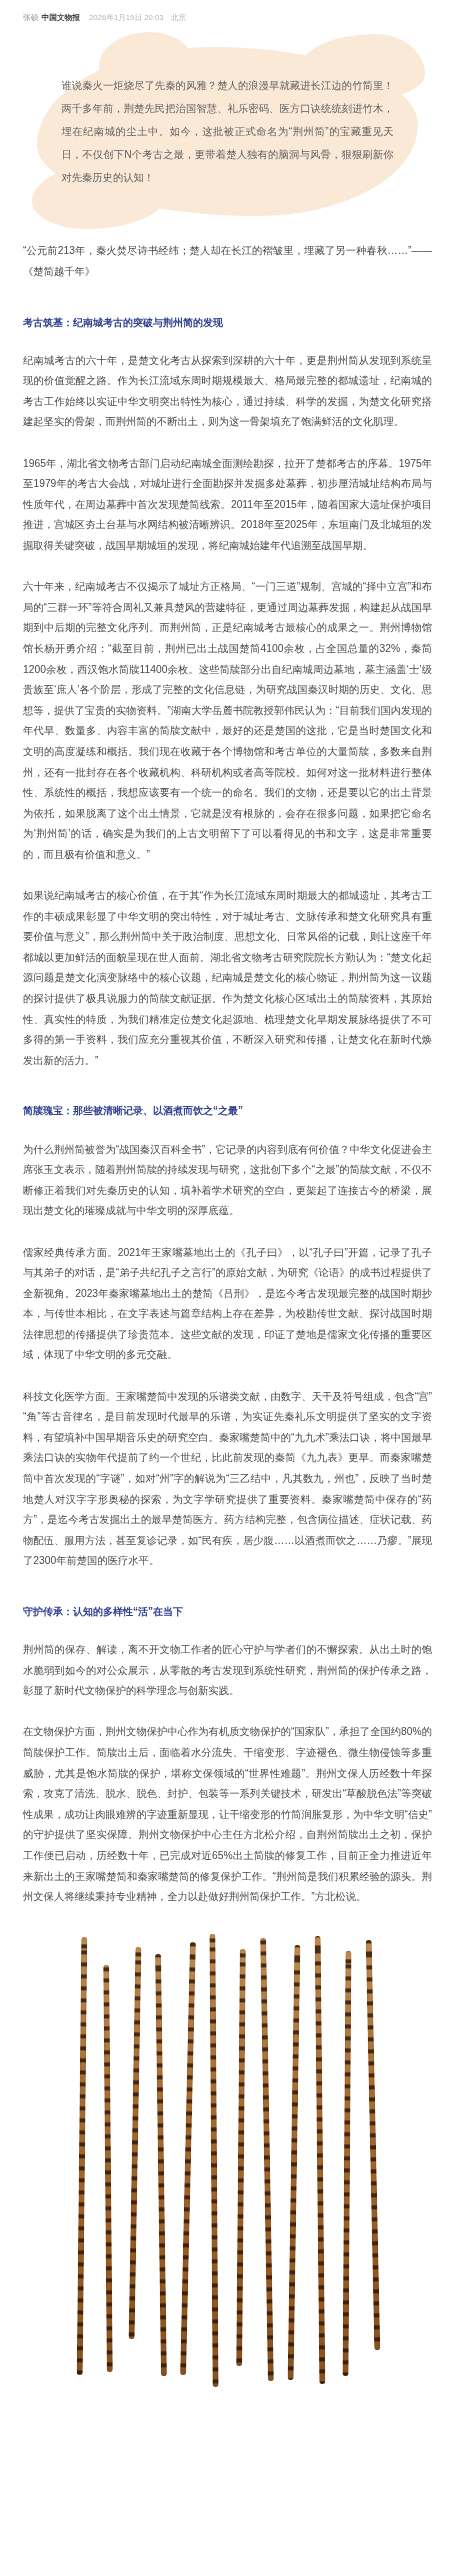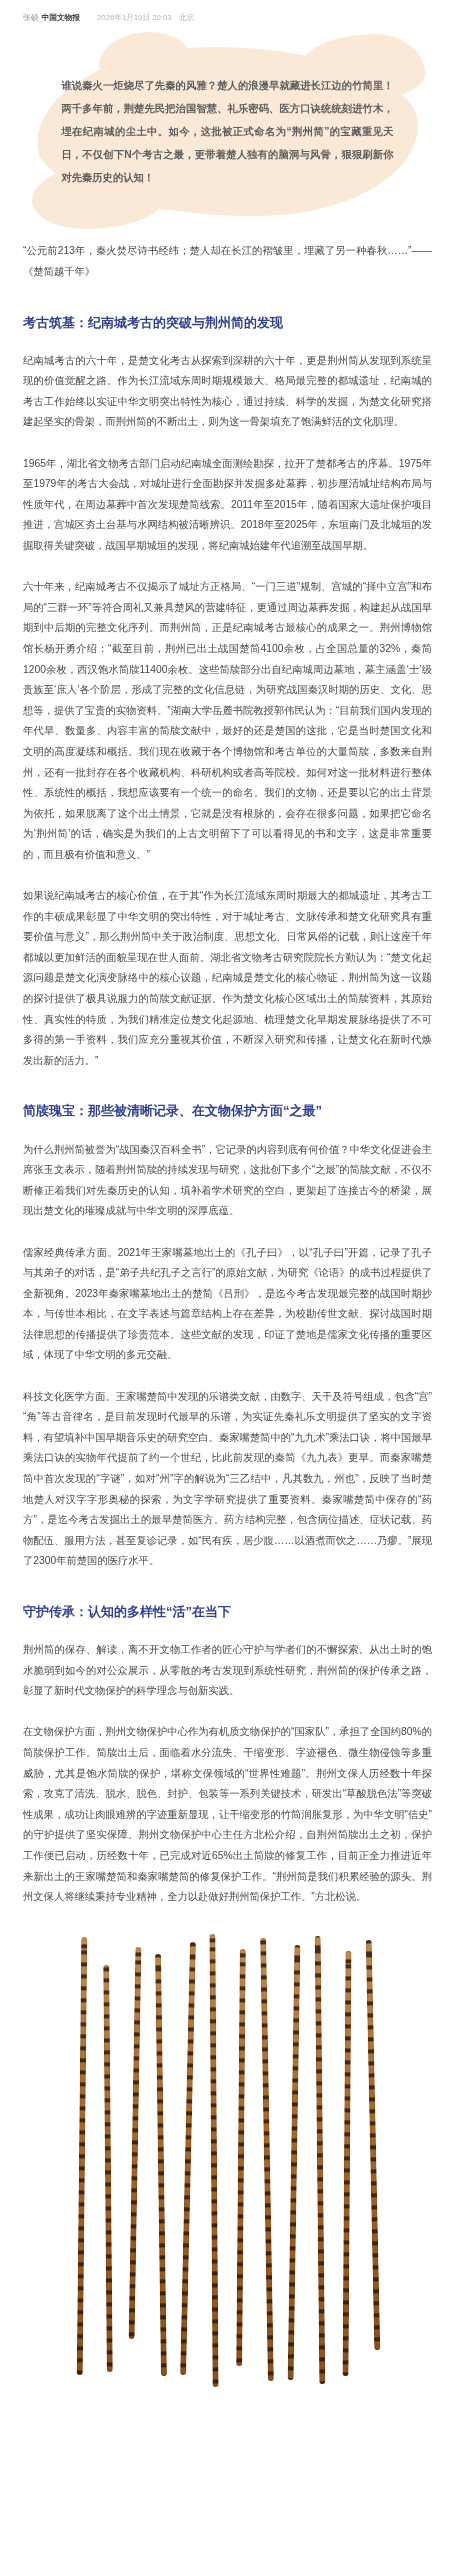--- a/index.html
+++ b/index.html
@@ -2,35 +2,35 @@
 <html lang="zh" style="font-size:8.2px"><head>
 <meta charset="utf-8">
 <style>
   html,body{margin:0;padding:0;background:#ffffff;}
   body{width:455px;font-family:"Liberation Sans","DejaVu Sans",sans-serif;color:#474747;}
   .page{width:455px;box-sizing:border-box;padding:13.4px 23px 15.5px;}
 
   .title{font-size:14.4px;line-height:20.6px;font-weight:700;color:#1c1c1c;margin:0 0 9.3px;letter-spacing:0.5px;}
   .byline{font-size:7.7px;color:#b5b5b5;margin-bottom:15.5px;}
   .byline .author{color:#8f8f8f;margin-right:1px;}
-  .byline .source{color:#3f3f3f;font-weight:600;margin-right:15px;}
+  .byline .source{color:#3f3f3f;font-weight:600;margin-right:7px;}
   .byline .date{margin-right:5.2px;}
 
   
-  .lead-wrap{position:relative;margin:24px 14.4px 5.2px;font-weight:bold;}
+  .lead-wrap{position:relative;margin:24px 14.4px 5.2px;}
   .blob{position:absolute;background:#fbe9d7;border-radius:50%;}
   .blob.b1{inset:0;border-radius:46% 54% 42% 58% / 58% 46% 54% 42%;}
   .blob.b2{width:124px;height:67px;right:-7.2px;top:-13.4px;border-radius:60% 40% 55% 45% / 50% 60% 40% 50%;}
   .blob.b3{width:134px;height:62px;left:-5.2px;bottom:-12.4px;border-radius:45% 55% 60% 40% / 55% 45% 55% 45%;}
   .blob.b4{width:93px;height:57px;left:62px;top:-15.5px;border-radius:55% 45% 50% 50% / 60% 50% 50% 40%;}
   .lead-text{position:relative;padding:27px 24px;font-size:10.3px;line-height:23px;color:#5d5d5d;text-align:justify;}
 
   .para{font-size:10.3px;line-height:20.6px;text-align:justify;margin:20.6px 0;color:#474747;}
   .quote-para{margin-top:25px;}
-  .h2{font-size:13px;line-height:15.5px;font-weight:700;color:#32418f;margin:32px 0 6.2px;}
+  .h2{font-size:10px;line-height:15.5px;font-weight:700;color:#32418f;margin:32px 0 6.2px;}
 
   
   .fig-slips{height:464px;margin:26px 0 4.1px;padding:0 56px;display:flex;justify-content:space-between;align-items:flex-start;background:#ffffff;}
   .slip{width:5.7px;border-radius:3.1px;
     background-image:
       repeating-linear-gradient(180deg, rgba(38,19,8,0.78) 0 4.1px, rgba(38,19,8,0) 4.1px 12px),
       linear-gradient(180deg,#c08a50,#a96c30 35%,#95581f 80%,#8a5220);
     background-size:55% 100%,100% 100%;
     background-position:center 13.4px,0 0;
     background-repeat:repeat,no-repeat;
@@ -71,21 +71,21 @@
   </div>
 
   <p class="para quote-para">“公元前213年，秦火焚尽诗书经纬；楚人却在长江的褶皱里，埋藏了另一种春秋……”——《楚简越千年》</p>
 
   <h2 class="h2">考古筑基：纪南城考古的突破与荆州简的发现</h2>
   <p class="para">纪南城考古的六十年，是楚文化考古从探索到深耕的六十年，更是荆州简从发现到系统呈现的价值觉醒之路。作为长江流域东周时期规模最大、格局最完整的都城遗址，纪南城的考古工作始终以实证中华文明突出特性为核心，通过持续、科学的发掘，为楚文化研究搭建起坚实的骨架，而荆州简的不断出土，则为这一骨架填充了饱满鲜活的文化肌理。</p>
   <p class="para">1965年，湖北省文物考古部门启动纪南城全面测绘勘探，拉开了楚都考古的序幕。1975年至1979年的考古大会战，对城址进行全面勘探并发掘多处墓葬，初步厘清城址结构布局与性质年代，在周边墓葬中首次发现楚简线索。2011年至2015年，随着国家大遗址保护项目推进，宫城区夯土台基与水网结构被清晰辨识。2018年至2025年，东垣南门及北城垣的发掘取得关键突破，战国早期城垣的发现，将纪南城始建年代追溯至战国早期。</p>
   <p class="para">六十年来，纪南城考古不仅揭示了城址方正格局、“一门三道”规制、宫城的“择中立宫”和布局的“三群一环”等符合周礼又兼具楚风的营建特征，更通过周边墓葬发掘，构建起从战国早期到中后期的完整文化序列。而荆州简，正是纪南城考古最核心的成果之一。荆州博物馆馆长杨开勇介绍：“截至目前，荆州已出土战国楚简4100余枚，占全国总量的32%，秦简1200余枚，西汉饱水简牍11400余枚。这些简牍部分出自纪南城周边墓地，墓主涵盖‘士’级贵族至‘庶人’各个阶层，形成了完整的文化信息链，为研究战国秦汉时期的历史、文化、思想等，提供了宝贵的实物资料。”湖南大学岳麓书院教授郭伟民认为：“目前我们国内发现的年代早、数量多、内容丰富的简牍文献中，最好的还是楚国的这批，它是当时楚国文化和文明的高度凝练和概括。我们现在收藏于各个博物馆和考古单位的大量简牍，多数来自荆州，还有一批封存在各个收藏机构、科研机构或者高等院校。如何对这一批材料进行整体性、系统性的概括，我想应该要有一个统一的命名。我们的文物，还是要以它的出土背景为依托，如果脱离了这个出土情景，它就是没有根脉的，会存在很多问题，如果把它命名为‘荆州简’的话，确实是为我们的上古文明留下了可以看得见的书和文字，这是非常重要的，而且极有价值和意义。”</p>
   <p class="para">如果说纪南城考古的核心价值，在于其“作为长江流域东周时期最大的都城遗址，其考古工作的丰硕成果彰显了中华文明的突出特性，对于城址考古、文脉传承和楚文化研究具有重要价值与意义”，那么荆州简中关于政治制度、思想文化、日常风俗的记载，则让这座千年都城以更加鲜活的面貌呈现在世人面前。湖北省文物考古研究院院长方勤认为：“楚文化起源问题是楚文化演变脉络中的核心议题，纪南城是楚文化的核心物证，荆州简为这一议题的探讨提供了极具说服力的简牍文献证据。作为楚文化核心区域出土的简牍资料，其原始性、真实性的特质，为我们精准定位楚文化起源地、梳理楚文化早期发展脉络提供了不可多得的第一手资料，我们应充分重视其价值，不断深入研究和传播，让楚文化在新时代焕发出新的活力。”</p>
 
-  <h2 class="h2">简牍瑰宝：那些被清晰记录、在文物保护方面“之最”</h2>
+  <h2 class="h2">简牍瑰宝：那些被清晰记录、以酒煮而饮之“之最”</h2>
   <p class="para">为什么荆州简被誉为“战国秦汉百科全书”，它记录的内容到底有何价值？中华文化促进会主席张玉文表示，随着荆州简牍的持续发现与研究，这批创下多个“之最”的简牍文献，不仅不断修正着我们对先秦历史的认知，填补着学术研究的空白，更架起了连接古今的桥梁，展现出楚文化的璀璨成就与中华文明的深厚底蕴。</p>
   <p class="para">儒家经典传承方面。2021年王家嘴墓地出土的《孔子曰》，以“孔子曰”开篇，记录了孔子与其弟子的对话，是“弟子共纪孔子之言行”的原始文献，为研究《论语》的成书过程提供了全新视角。2023年秦家嘴墓地出土的楚简《吕刑》，是迄今考古发现最完整的战国时期抄本，与传世本相比，在文字表述与篇章结构上存在差异，为校勘传世文献、探讨战国时期法律思想的传播提供了珍贵范本。这些文献的发现，印证了楚地是儒家文化传播的重要区域，体现了中华文明的多元交融。</p>
   <p class="para">科技文化医学方面。王家嘴楚简中发现的乐谱类文献，由数字、天干及符号组成，包含“宫”“角”等古音律名，是目前发现时代最早的乐谱，为实证先秦礼乐文明提供了坚实的文字资料，有望填补中国早期音乐史的研究空白。秦家嘴楚简中的“九九术”乘法口诀，将中国最早乘法口诀的实物年代提前了约一个世纪，比此前发现的秦简《九九表》更早。而秦家嘴楚简中首次发现的“字谜”，如对“州”字的解说为“三乙结中，凡其数九，州也”，反映了当时楚地楚人对汉字字形奥秘的探索，为文字学研究提供了重要资料。秦家嘴楚简中保存的“药方”，是迄今考古发掘出土的最早楚简医方。药方结构完整，包含病位描述、症状记载、药物配伍、服用方法，甚至复诊记录，如“民有疾，居少腹……以酒煮而饮之……乃瘳。”展现了2300年前楚国的医疗水平。</p>
 
   <h2 class="h2">守护传承：认知的多样性“活”在当下</h2>
   <p class="para">荆州简的保存、解读，离不开文物工作者的匠心守护与学者们的不懈探索。从出土时的饱水脆弱到如今的对公众展示，从零散的考古发现到系统性研究，荆州简的保护传承之路，彰显了新时代文物保护的科学理念与创新实践。</p>
   <p class="para">在文物保护方面，荆州文物保护中心作为有机质文物保护的“国家队”，承担了全国约80%的简牍保护工作。简牍出土后，面临着水分流失、干缩变形、字迹褪色、微生物侵蚀等多重威胁，尤其是饱水简牍的保护，堪称文保领域的“世界性难题”。荆州文保人历经数十年探索，攻克了清洗、脱水、脱色、封护、包装等一系列关键技术，研发出“草酸脱色法”等突破性成果，成功让肉眼难辨的字迹重新显现，让干缩变形的竹简润胀复形，为中华文明“信史”的守护提供了坚实保障。荆州文物保护中心主任方北松介绍，自荆州简牍出土之初，保护工作便已启动，历经数十年，已完成对近65%出土简牍的修复工作，目前正全力推进近年来新出土的王家嘴楚简和秦家嘴楚简的修复保护工作。“荆州简是我们积累经验的源头。荆州文保人将继续秉持专业精神，全力以赴做好荆州简保护工作。”方北松说。</p>
 
   <div class="fig-slips">
     <div class="slip s1"></div>

